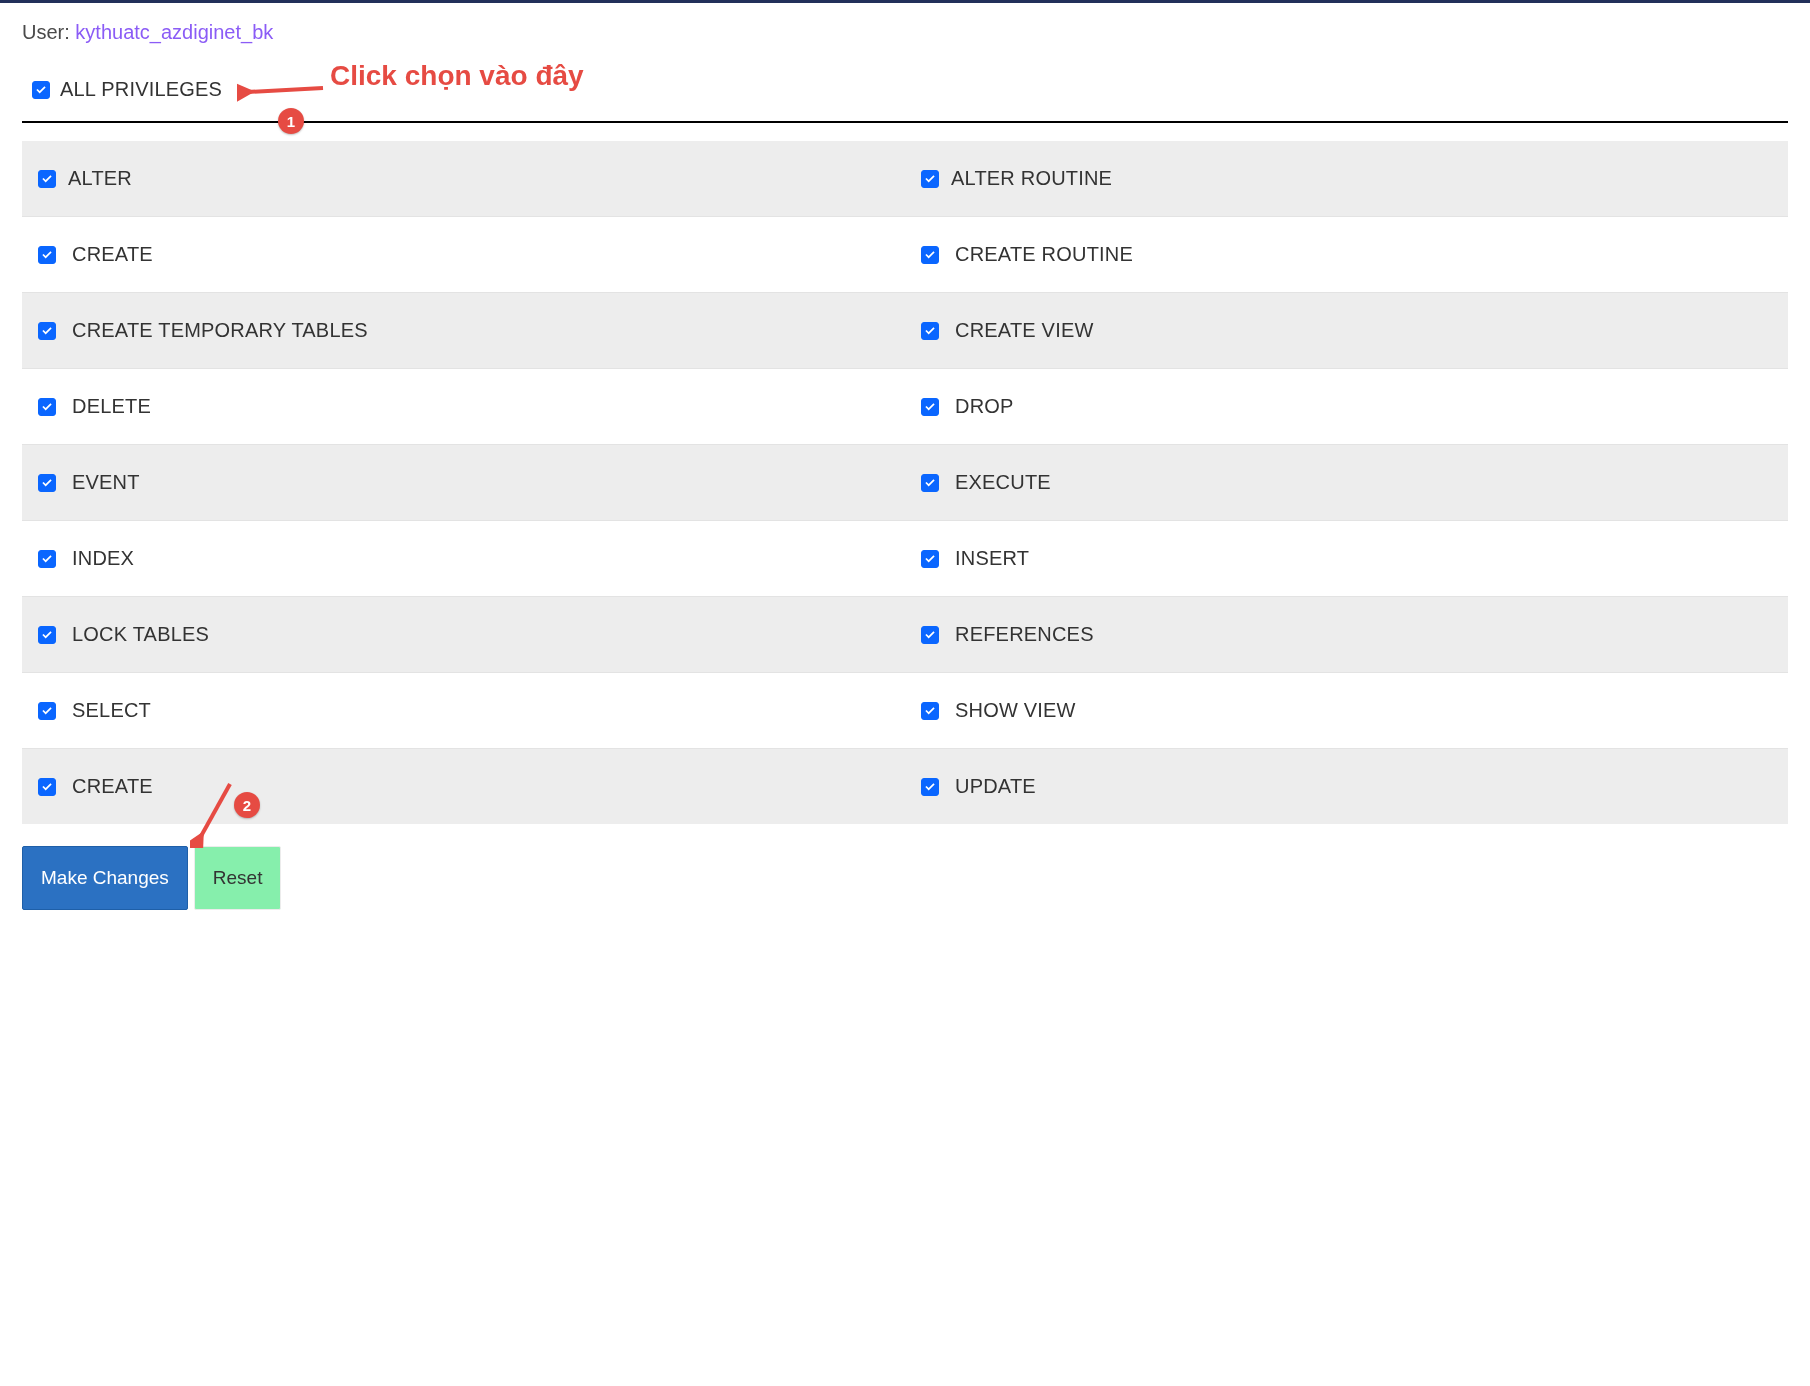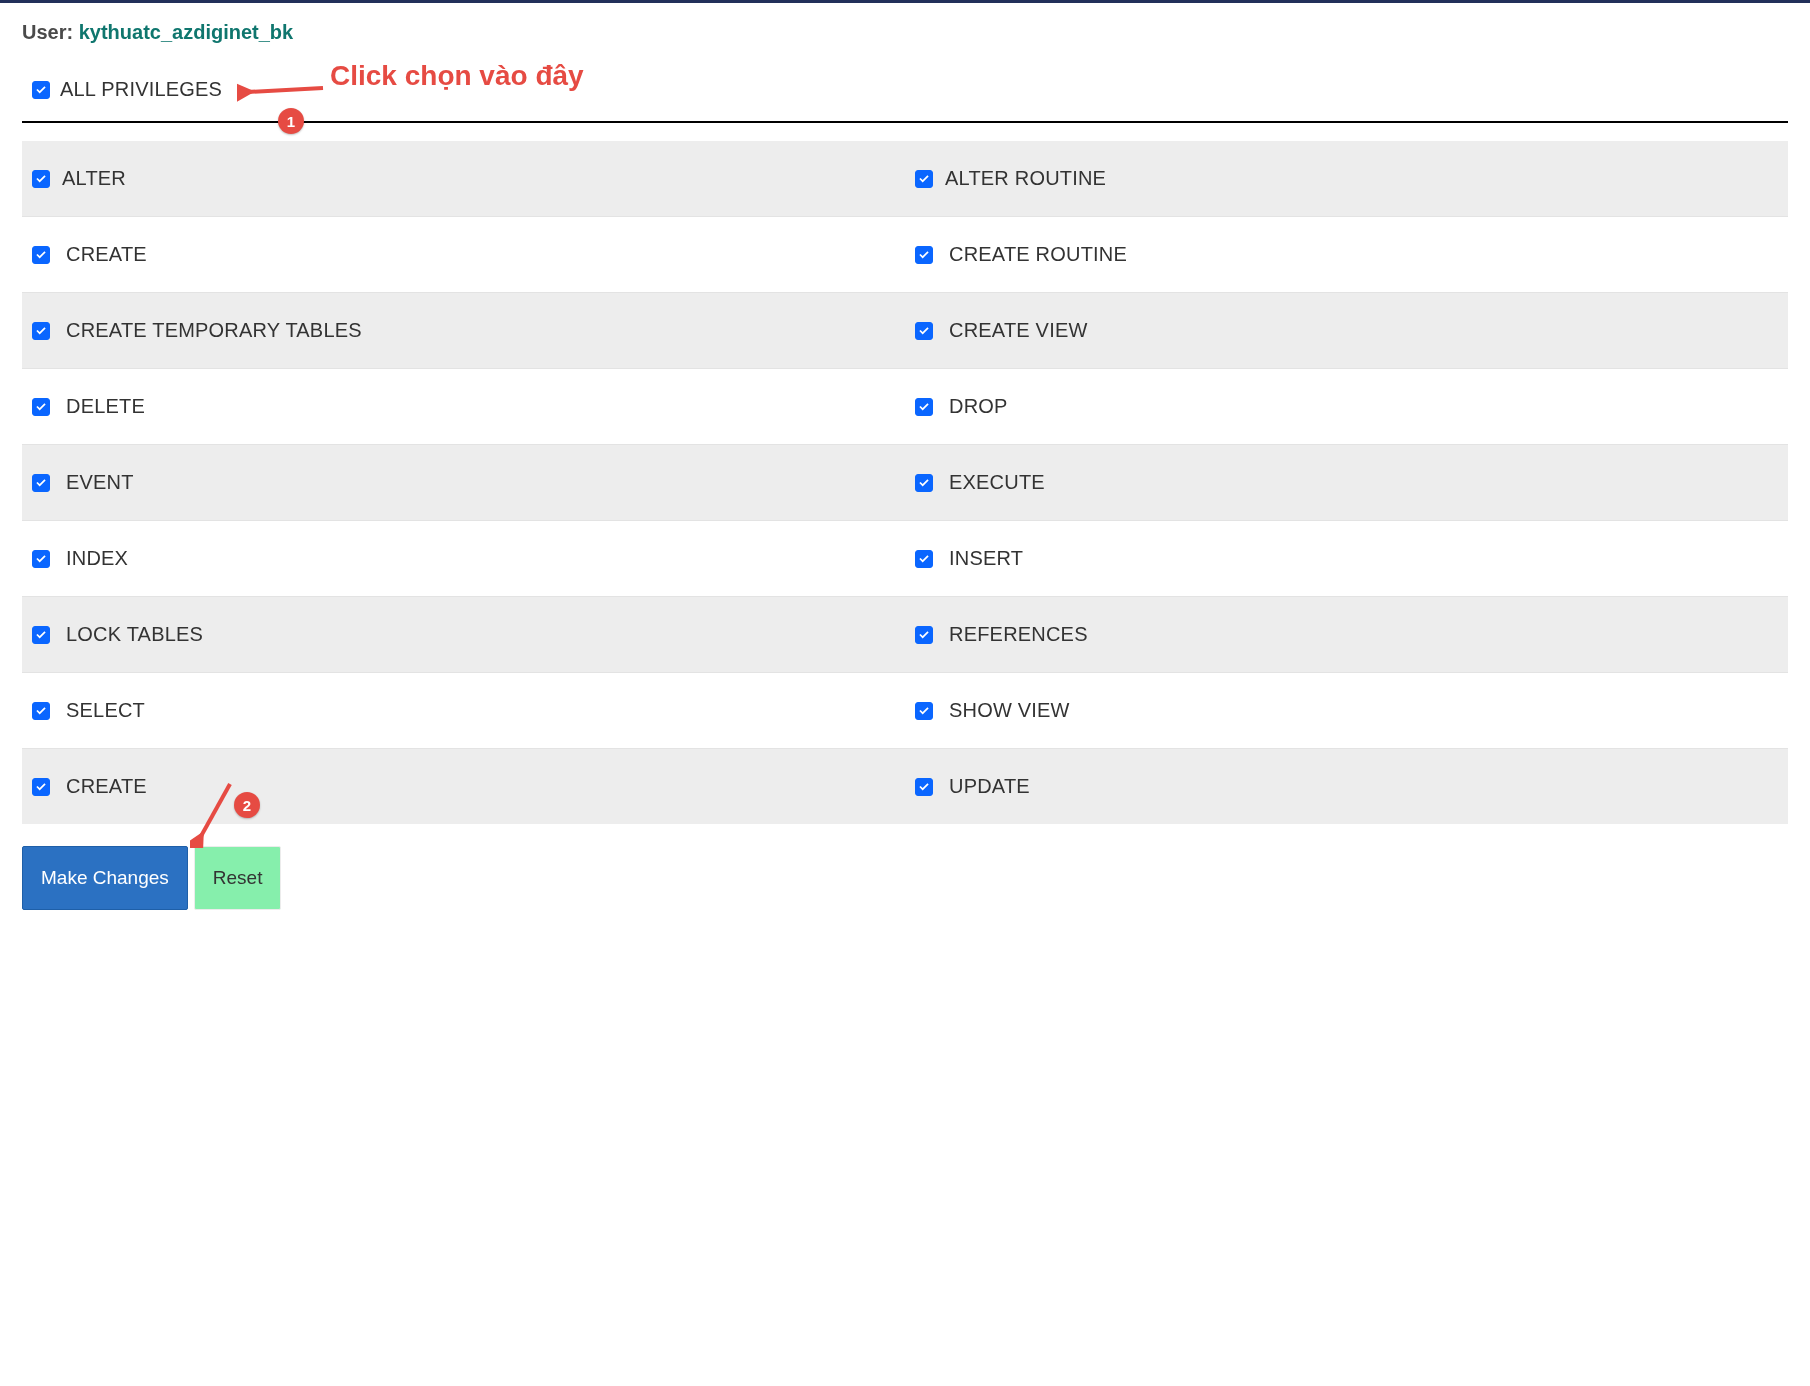--- a/index.html
+++ b/index.html
@@ -13,22 +13,22 @@
   }
   .page {
     padding: 14px 22px 24px 22px;
     border-top: 3px solid #22305a;
   }
   .meta-line {
     font-size: 20px;
     color: #4a4a4a;
     margin: 4px 0 10px 0;
   }
-  .meta-line .label { font-weight: 700; }
-  .meta-line .value { font-weight: 700; color: #0f766e; }
+  .meta-line .label { font-weight: 400; }
+  .meta-line .value { font-weight: 400; color: #8b5cf6; }
 
   .all-priv-wrap {
     position: relative;
     margin-top: 34px;
     margin-bottom: 18px;
     padding: 0 10px 20px 10px;
     border-bottom: 2px solid #000;
   }
   .all-priv-row {
     display: flex;
@@ -89,21 +89,21 @@
   .badge-1 { left: 256px; top: 30px; }
 
   .priv-grid {
     display: grid;
     grid-template-columns: 1fr 1fr;
   }
   .priv-cell {
     display: flex;
     align-items: center;
     gap: 12px;
-    padding: 26px 10px;
+    padding: 26px 16px;
   }
   .row-alt .priv-cell { background: #ededed; }
   .row-plain .priv-cell { background: #fff; }
   .priv-row { display: contents; }
   .row-border .priv-cell { border-top: 1px solid #e3e3e3; gap: 16px; }
 
   .actions {
     position: relative;
     display: flex;
     gap: 6px;

